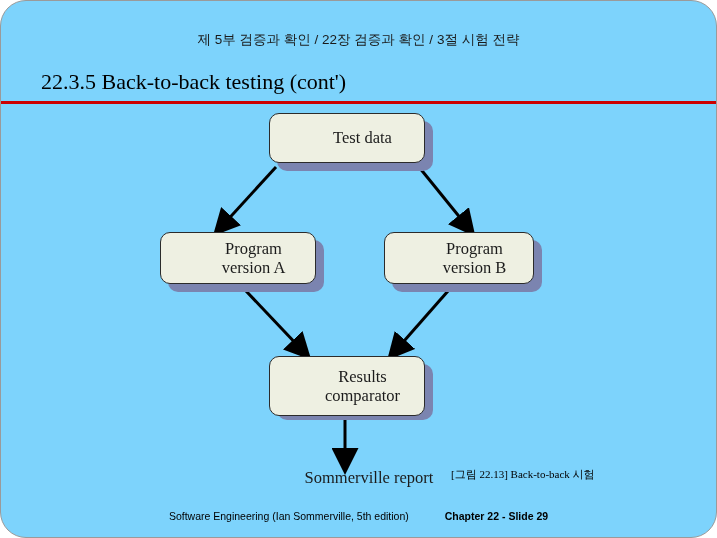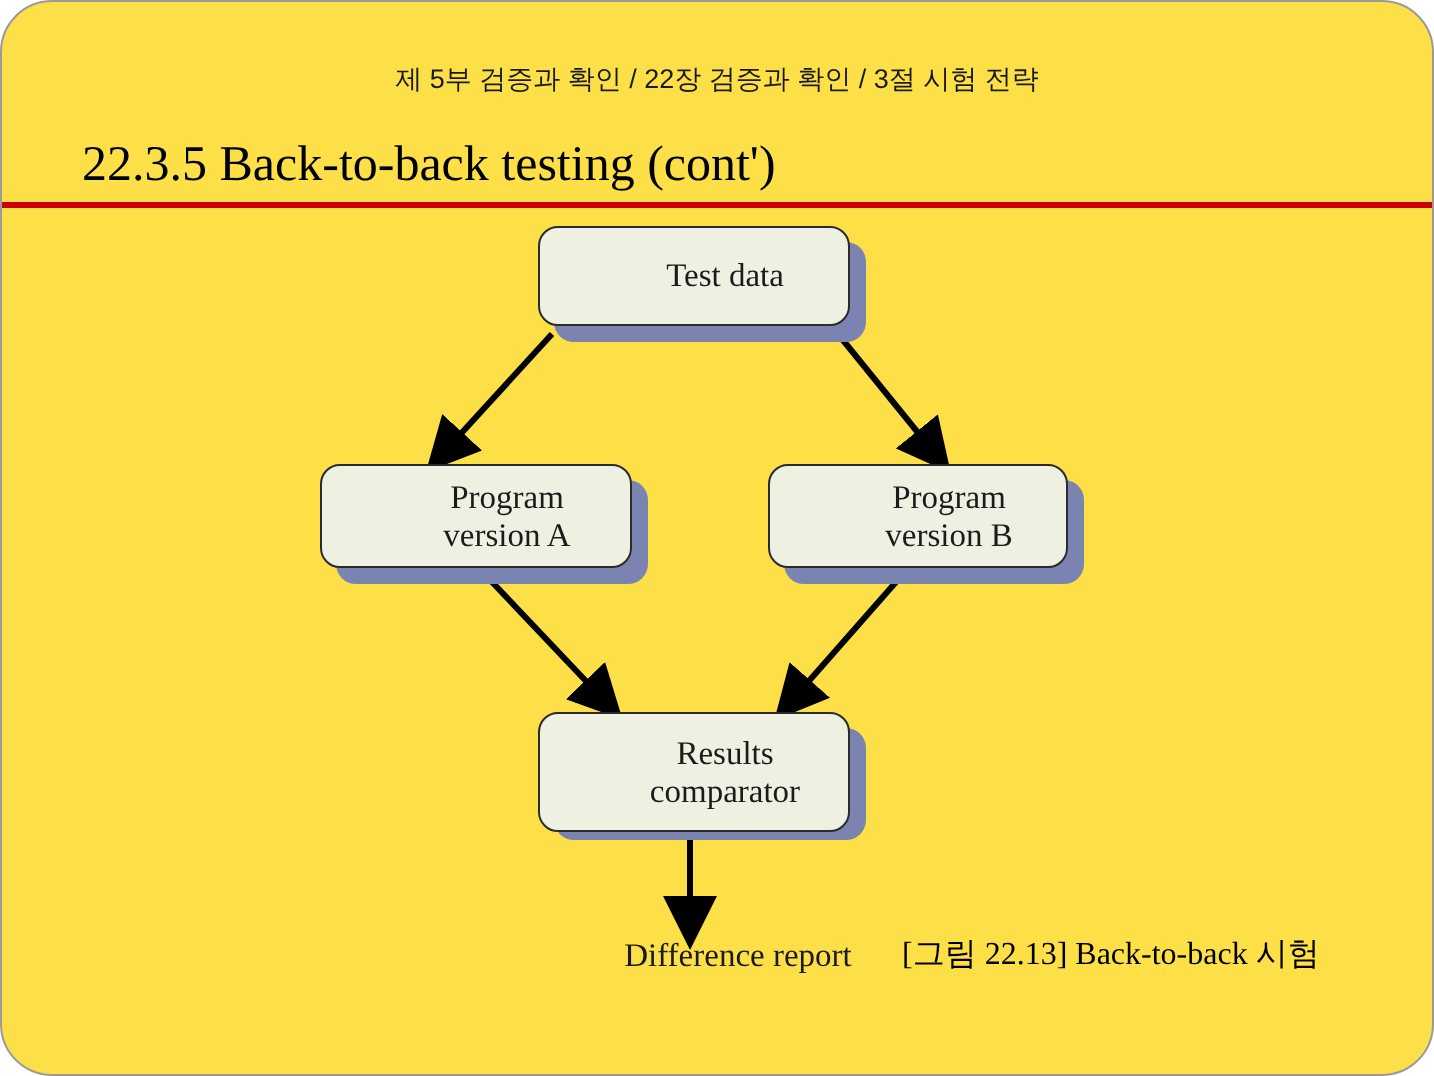--- a/index.html
+++ b/index.html
@@ -8,37 +8,37 @@
     background:#ffffff;
     font-family:"Liberation Serif", serif;
     overflow:hidden;
     position:relative;
   }
   .slide{
     position:absolute;left:0;top:0;width:717px;height:538px;
     border-radius:26px;
     box-sizing:border-box;
     border:1px solid #9a9a9a;
-    background:#fde047;
+    background:#7dd3fc;
     overflow:hidden;
   }
   .breadcrumb{
     position:absolute;
     left:0;right:0;top:30px;
     text-align:center;
     font-family:"Liberation Sans", sans-serif;
     font-size:13.5px;
     color:#1a1a1a;
     letter-spacing:0px;
   }
   .title{
     position:absolute;
     left:40px;top:68px;
     font-family:"Liberation Serif", serif;
-    font-size:25px;
+    font-size:22px;
     color:#000000;
     white-space:nowrap;
   }
   .title-rule{
     position:absolute;
     left:0px;top:100px;
     width:717px;height:3px;
     background:#cc0000;
   }
   
@@ -85,21 +85,21 @@
     font-family:"Liberation Serif", serif;
     font-size:16.5px;
     color:#1b1b1b;
   }
   .arrows{position:absolute;left:0;top:0;width:717px;height:400px;z-index:1;}
 
   .figcaption{
     position:absolute;
     left:450px;top:466px;
     font-family:"Liberation Serif", serif;
-    font-size:16px;
+    font-size:11px;
     color:#000000;
     white-space:nowrap;
     text-align:right;
   }
   .footer{
     position:absolute;
     left:0;right:0;top:508px;
     text-align:center;
     font-family:"Liberation Sans", sans-serif;
     font-size:10.5px;
@@ -154,21 +154,24 @@
         <span style="white-space:pre-line">Program
 version B</span>
       </div>
 
     <div class="shadow results"></div>
     <div class="node results">
         <span style="white-space:pre-line">Results
 comparator</span>
       </div>
 
-    <div class="difflabel">Difference report</div>
+    <div class="difflabel">Sommerville report</div>
   </div>
 
   <div class="figcaption">[그림 22.13] Back-to-back 시험</div>
 
   <div class="footer">
+    <div class="line1">
+      <span class="srcinfo">Software Engineering (Ian Sommerville, 5th edition)</span><span class="chapter">Chapter 22 - Slide 29</span>
+    </div>
   </div>
 
 </div>
 
 </body></html>

